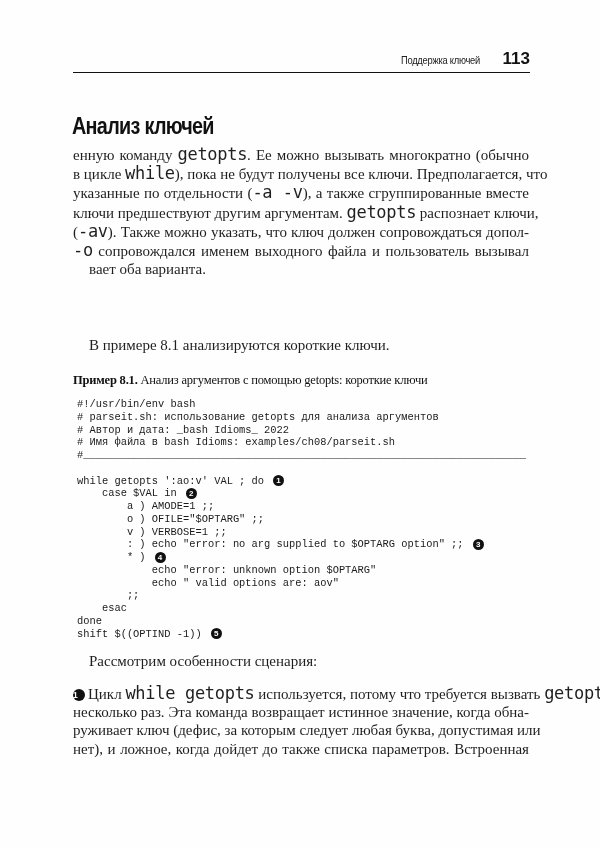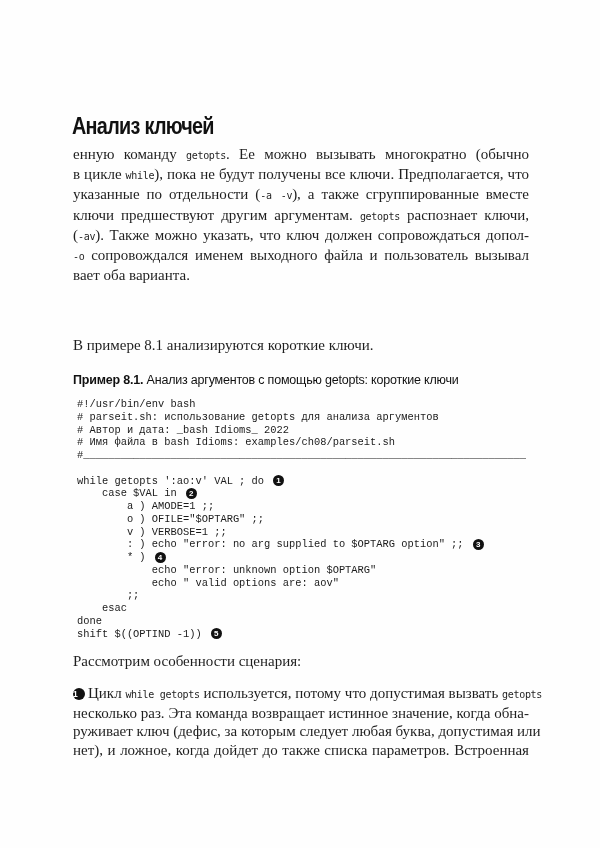--- a/index.html
+++ b/index.html
@@ -11,37 +11,41 @@
   .page-number { position: absolute; right: 0; top: 1px; font-family: "Liberation Sans", sans-serif; font-weight: bold; font-size: 17px; color: #111; }
 
   .section-title { position: absolute; left: 72px; top: 113px; font-family: "Liberation Sans", sans-serif; font-weight: bold; font-size: 23px; letter-spacing: -0.8px; transform: scaleX(0.86); transform-origin: left center; color: #111; white-space: nowrap; }
 
   .body-text { position: absolute; left: 73px; width: 456px; font-family: "Liberation Serif", serif; font-size: 15px; line-height: 18.2px; color: #1f1f1f; text-align: justify; text-align-last: left; }
   .para-1 { top: 145px; }
   .para-2 { top: 336px; }
   .para-3 { top: 652px; }
   .para-4 { top: 684px; }
   .line { display: block; white-space: nowrap; text-align-last: justify; text-align: justify; }
-  .line.last { text-align-last: left; }
-  .mono { font-family: "DejaVu Sans Mono", monospace; font-size: 10px; letter-spacing: -0.3px; margin-top: 16px; }
+  .line.last { text-align-last: left; margin-left: 16px; }
+  .mono { font-family: "DejaVu Sans Mono", monospace; font-size: 17px; letter-spacing: -0.3px; margin-top: 16px; }
 
-  .example-caption { position: absolute; left: 73px; top: 373px; font-family: Liberation Sans, sans-serif; font-size: 12.5px; color: #111; white-space: nowrap; letter-spacing: -0.2px; }
+  .example-caption { position: absolute; left: 73px; top: 373px; font-family: Liberation Serif, serif; font-size: 12.5px; color: #111; white-space: nowrap; letter-spacing: -0.2px; }
   .example-caption b { font-weight: bold; }
 
   .code-block { position: absolute; left: 73px; top: 394px; font-family: "Liberation Mono", monospace; font-size: 10.4px; line-height: 12.75px; color: #1a1a1a; white-space: pre; margin: 4px; }
   .code-line { display: block; height: 12.75px; }
 
   .callout { display: inline-block; width: 11px; height: 11px; border-radius: 50%; background: #111; color: #fff; font-family: "Liberation Sans", sans-serif; font-weight: bold; font-size: 8px; line-height: 11px; text-align: center; vertical-align: middle; margin-left: 4px; }
   .callout.inline { width: 12px; height: 12px; line-height: 12px; font-size: 8.5px; margin-left: 0; margin-right: 3px; vertical-align: 1px; }
 </style>
 </head>
 <body>
 
 <div class="page">
 
+  <div class="running-head">
+    <span class="running-title">Поддержка ключей</span>
+    <span class="page-number">113</span>
+  </div>
 
   <h1 class="section-title" style="margin:0">Анализ ключей</h1>
 
   <div class="body-text para-1">
       <span class="line"><span>енную команду </span><span class="mono">getopts</span><span>. Ее можно вызывать многократно (обычно</span></span>
       <span class="line"><span>в цикле </span><span class="mono">while</span><span>), пока не будут получены все ключи. Предполагается, что</span></span>
       <span class="line"><span>указанные по отдельности (</span><span class="mono">-a -v</span><span>), а также сгруппированные вместе</span></span>
       <span class="line"><span>ключи предшествуют другим аргументам. </span><span class="mono">getopts</span><span> распознает ключи,</span></span>
       <span class="line"><span>(</span><span class="mono">-av</span><span>). Также можно указать, что ключ должен сопровождаться допол-</span></span>
       <span class="line"><span class="mono">-o</span><span> сопровождался именем выходного файла и пользователь вызывал</span></span>
@@ -56,19 +60,19 @@
     <b>Пример 8.1.</b><span> Анализ аргументов с помощью getopts: короткие ключи</span>
   </div>
 
   <pre class="code-block"><span class="code-line"><span>#!/usr/bin/env bash</span></span><span class="code-line"><span># parseit.sh: использование getopts для анализа аргументов</span></span><span class="code-line"><span># Автор и дата: _bash Idioms_ 2022</span></span><span class="code-line"><span># Имя файла в bash Idioms: examples/ch08/parseit.sh</span></span><span class="code-line"><span>#_______________________________________________________________________</span></span><span class="code-line"><span></span></span><span class="code-line"><span>while getopts ':ao:v' VAL ; do</span><span class="callout" style="margin-left: 9px;">1</span></span><span class="code-line"><span>    case $VAL in</span><span class="callout" style="margin-left: 9px;">2</span></span><span class="code-line"><span>        a ) AMODE=1 ;;</span></span><span class="code-line"><span>        o ) OFILE="$OPTARG" ;;</span></span><span class="code-line"><span>        v ) VERBOSE=1 ;;</span></span><span class="code-line"><span>        : ) echo "error: no arg supplied to $OPTARG option" ;;</span><span class="callout" style="margin-left: 9px;">3</span></span><span class="code-line"><span>        * )</span><span class="callout" style="margin-left: 9px;">4</span></span><span class="code-line"><span>            echo "error: unknown option $OPTARG"</span></span><span class="code-line"><span>            echo " valid options are: aov"</span></span><span class="code-line"><span>        ;;</span></span><span class="code-line"><span>    esac</span></span><span class="code-line"><span>done</span></span><span class="code-line"><span>shift $((OPTIND -1))</span><span class="callout" style="margin-left: 9px;">5</span></span></pre>
 
   <div class="body-text para-3">
     <span class="line last">Рассмотрим особенности сценария:</span>
   </div>
 
   <div class="body-text para-4">
-      <span class="line"><span class="callout inline">1</span><span>Цикл </span><span class="mono">while getopts</span><span> используется, потому что допустимая вызвать </span><span class="mono">getopts</span></span>
+      <span class="line"><span class="callout inline">1</span><span>Цикл </span><span class="mono">while getopts</span><span> используется, потому что требуется вызвать </span><span class="mono">getopts</span></span>
       <span class="line"><span>несколько раз. Эта команда возвращает истинное значение, когда обна-</span></span>
       <span class="line"><span>руживает ключ (дефис, за которым следует любая буква, допустимая или</span></span>
       <span class="line"><span>нет), и ложное, когда дойдет до также списка параметров. Встроенная</span></span>
     </div>
 
 </div>
 
 </body></html>

